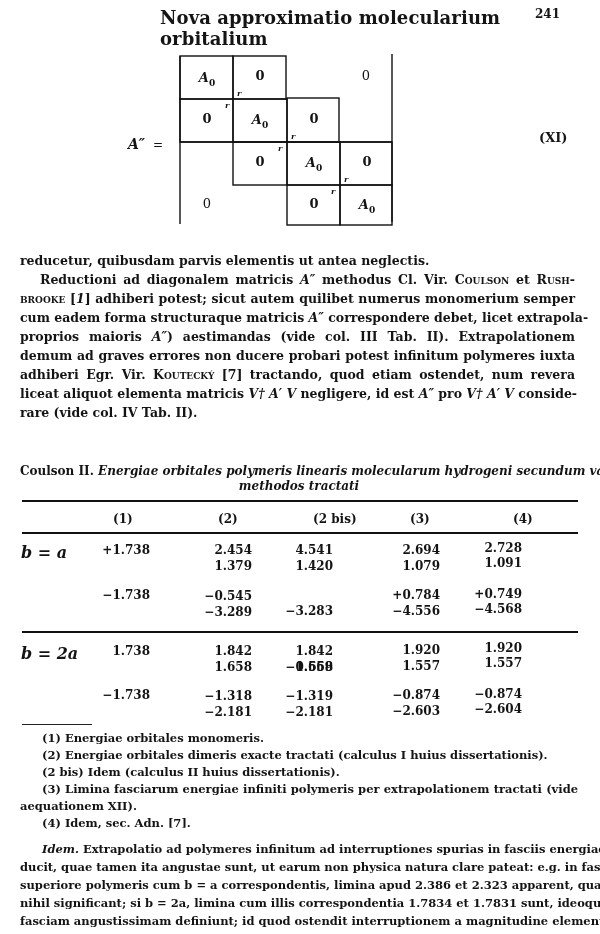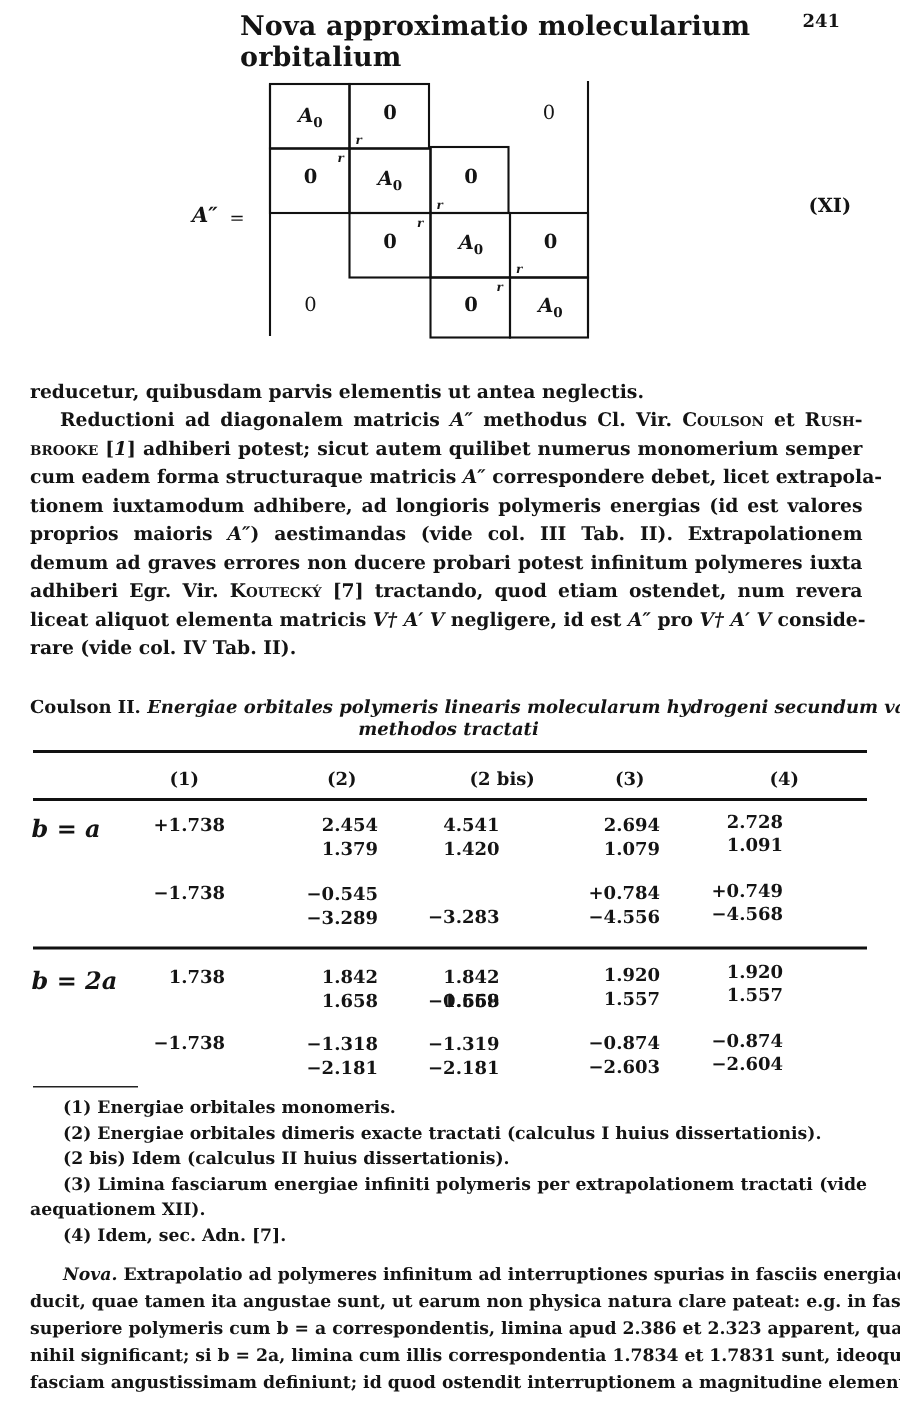--- a/index.html
+++ b/index.html
@@ -106,21 +106,20 @@
   </div>
 
   <div class="para" style="top:251px;">
     <span class="line last">reducetur, quibusdam parvis elementis ut antea neglectis.</span>
   </div>
 
   <div class="para" style="top:270px;">
     <span class="line" style="padding-left:20px;"><span>Reductioni ad diagonalem matricis </span><b class="it">A″</b><span> methodus Cl. Vir. </span><span class="sc">Coulson</span><span> et </span><span class="sc">Rush-</span></span>
     <span class="line"><span class="sc">brooke</span><span> [</span><span class="it">1</span><span>] adhiberi potest; sicut autem quilibet numerus monomerium semper</span></span>
     <span class="line"><span>cum eadem forma structuraque matricis </span><b class="it">A″</b><span> correspondere debet, licet extrapola-</span></span>
-    <span class="line"><span>tionem iuxtamodum adhibere, ad longioris polymeris energias (id est valores</span></span>
     <span class="line"><span>proprios maioris </span><b class="it">A″</b><span>) aestimandas (vide col. III Tab. II). Extrapolationem</span></span>
     <span class="line"><span>demum ad graves errores non ducere probari potest infinitum polymeres iuxta</span></span>
     <span class="line"><span>adhiberi Egr. Vir. </span><span class="sc">Koutecký</span><span> [7] tractando, quod etiam ostendet, num revera</span></span>
     <span class="line"><span>liceat aliquot elementa matricis </span><b class="it">V† A′ V</b><span> negligere, id est </span><b class="it">A″</b><span> pro </span><b class="it">V† A′ V</b><span> conside-</span></span>
     <span class="line last"><span>rare (vide col. IV Tab. II).</span></span>
   </div>
 
   <div class="tab-caption">
     <span class="line1"><span>Coulson II.</span> <span class="it">Energiae orbitales polymeris linearis molecularum hydrogeni secundum varias</span></span>
     <span class="line2">methodos tractati</span>
@@ -188,21 +187,21 @@
 
   <div class="fn-rule"></div>
   <div class="fn" style="left:42px; top:729px;">(1) Energiae orbitales monomeris.</div>
   <div class="fn" style="left:42px; top:746px;">(2) Energiae orbitales dimeris exacte tractati (calculus I huius dissertationis).</div>
   <div class="fn" style="left:42px; top:763px;">(2 bis) Idem (calculus II huius dissertationis).</div>
   <div class="fn" style="left:42px; top:780px; width:536px; text-align:justify; text-align-last:justify; white-space:nowrap;">(3) Limina fasciarum energiae infiniti polymeris per extrapolationem tractati (vide</div>
   <div class="fn" style="left:20px; top:797px;">aequationem XII).</div>
   <div class="fn" style="left:42px; top:814px;">(4) Idem, sec. Adn. [7].</div>
 
   <div class="para" style="top:840px; font-size:11.5px; line-height:18px; width:558px;">
-    <span class="line" style="padding-left:22px;"><span class="it">Nova.</span><span> Extrapolatio ad polymeres infinitum ad interruptiones spurias in fasciis energiae</span></span>
+    <span class="line" style="padding-left:22px;"><span class="it">Idem.</span><span> Extrapolatio ad polymeres infinitum ad interruptiones spurias in fasciis energiae</span></span>
     <span class="line">ducit, quae tamen ita angustae sunt, ut earum non physica natura clare pateat: e.g. in fascia</span>
     <span class="line">superiore polymeris cum b = a correspondentis, limina apud 2.386 et 2.323 apparent, quae</span>
     <span class="line">nihil significant; si b = 2a, limina cum illis correspondentia 1.7834 et 1.7831 sunt, ideoque</span>
     <span class="line">fasciam angustissimam definiunt; id quod ostendit interruptionem a magnitudine elementorum</span>
     <span class="line last">neglectorum pendere.</span>
   </div>
 
 </div>
 
 </body></html>

